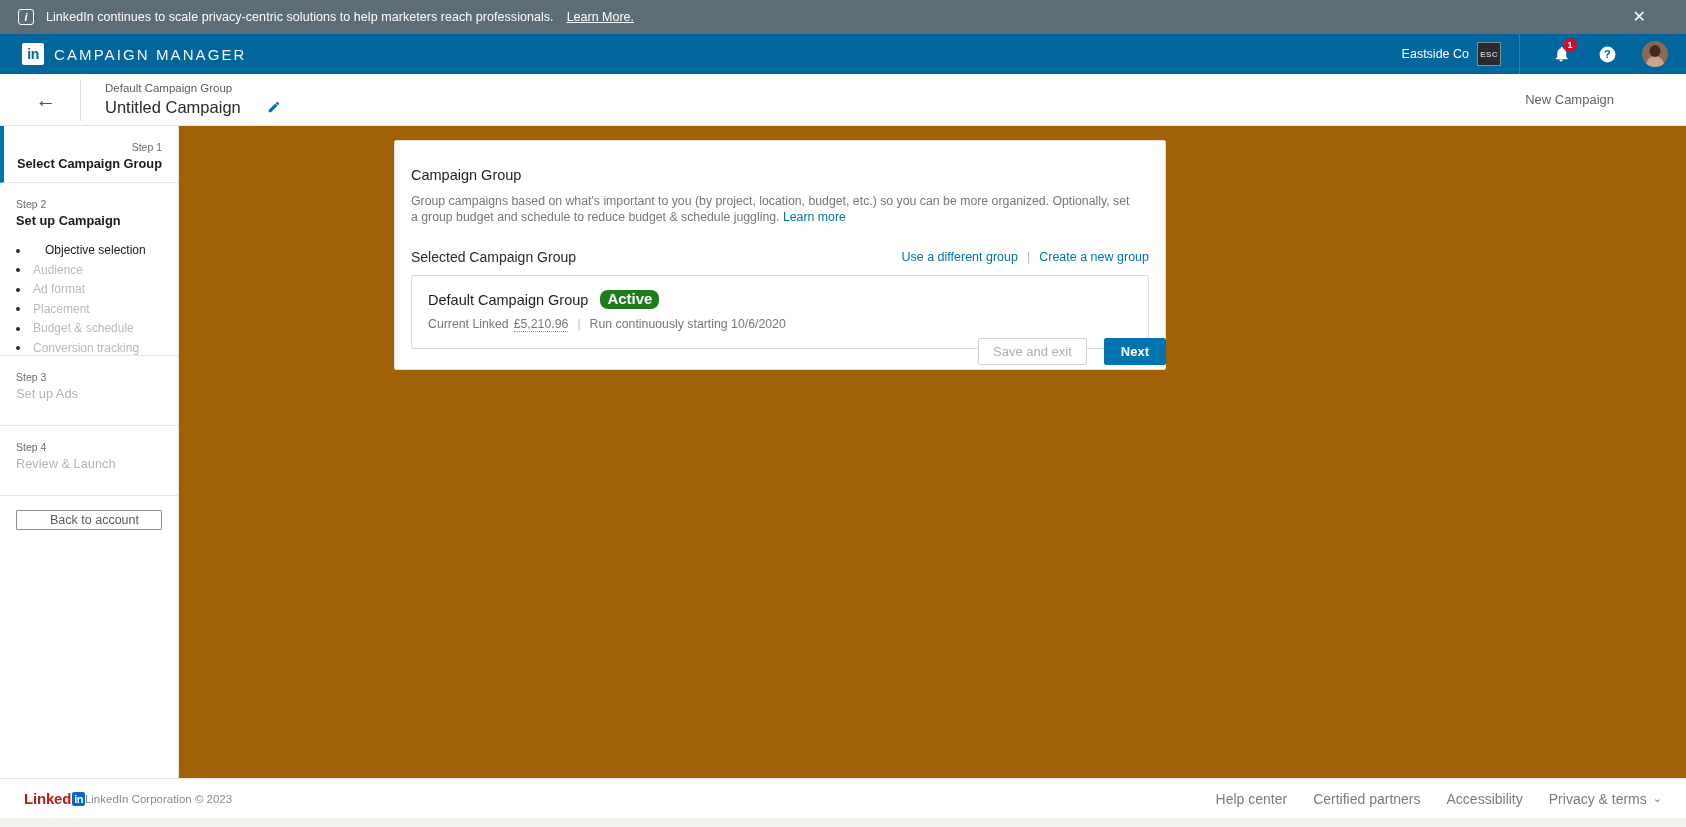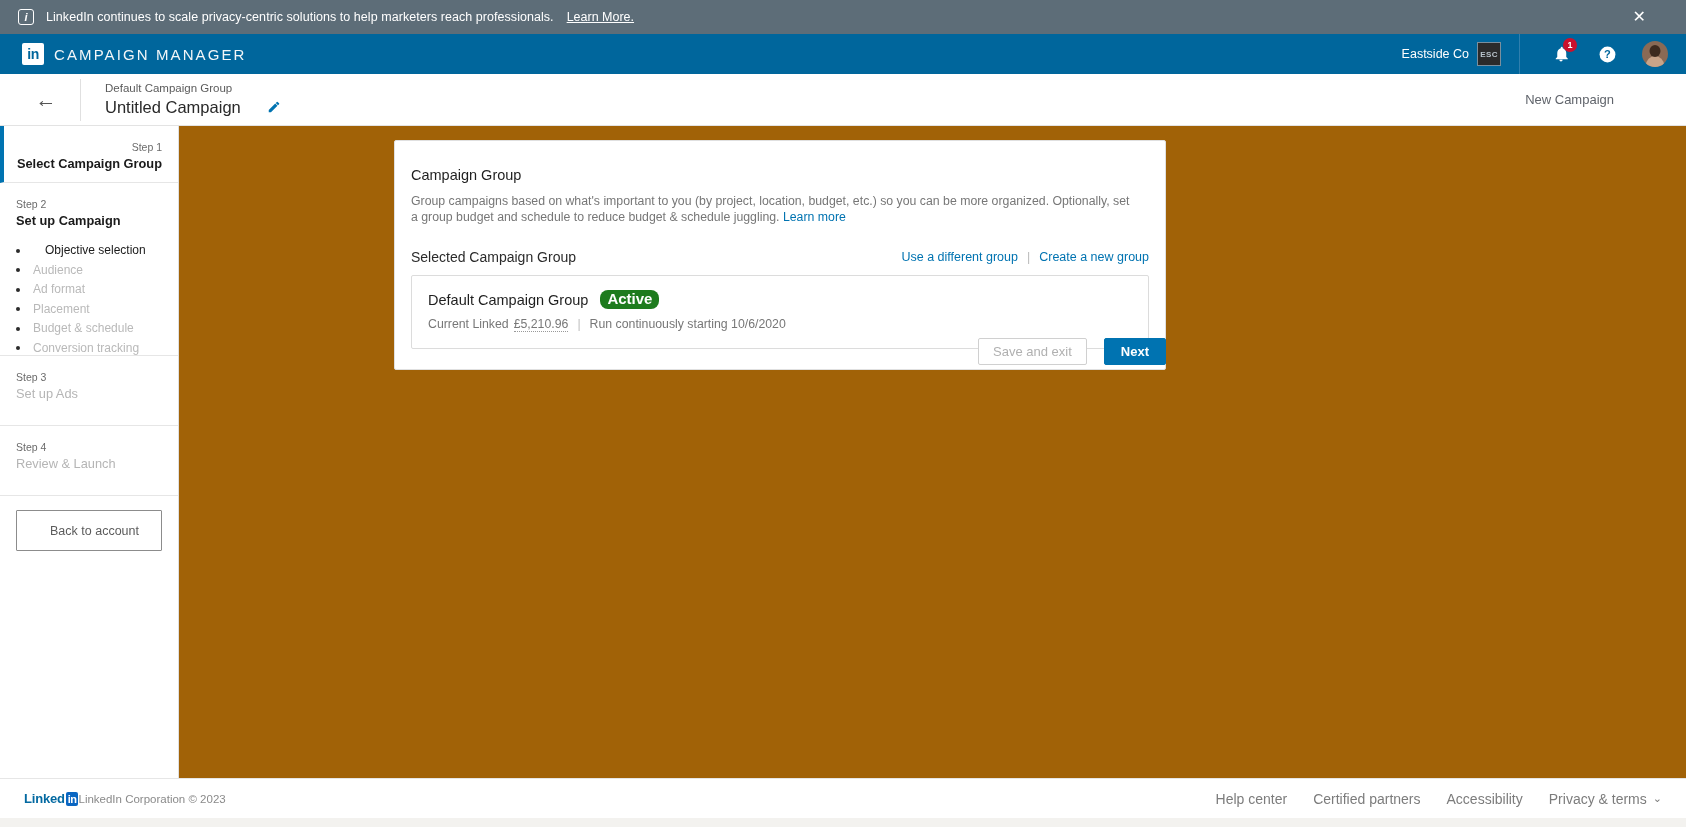--- a/index.html
+++ b/index.html
@@ -234,21 +234,21 @@
   }
   .substep.current { color: #1a1a1a; gap: 12px; }
   .substep .dot {
     width: 4px; height: 4px; border-radius: 50%;
     background: #2b2b2b; margin-right: 13px;
     flex: 0 0 auto;
   }
   .back-acct-wrap { padding: 14px 16px; }
   .back-acct-btn {
     width: 100%;
-    height: 41px;
+    height: 20px;
     background: #ffffff;
     border: 1px solid #8c8c8c;
     border-radius: 1px;
     font-size: 12.5px;
     color: #5b5b5b;
     cursor: pointer;
     font-family: "Liberation Sans", sans-serif;
     padding-left: 11px;
   }
 
@@ -366,21 +366,21 @@
     border-top: 1px solid #e6e6e6;
     display: flex;
     align-items: center;
     padding: 0 24px 0 24px;
   }
   .li-footer-logo {
     display: flex; align-items: center;
     margin-left: 0px;
   }
   .li-word {
-    color: #0369a1; font-weight: 700; font-size: 13px;
+    color: #b91c1c; font-weight: 700; font-size: 15px;
     letter-spacing: -.2px;
   }
   .li-inbox {
     background: #0a66c2; color: #ffffff;
     font-weight: 700; font-size: 11px;
     border-radius: 2px;
     padding: 1px 2px 1px 2px;
     margin-left: 1px;
     line-height: 12px;
     letter-spacing: -.5px;

